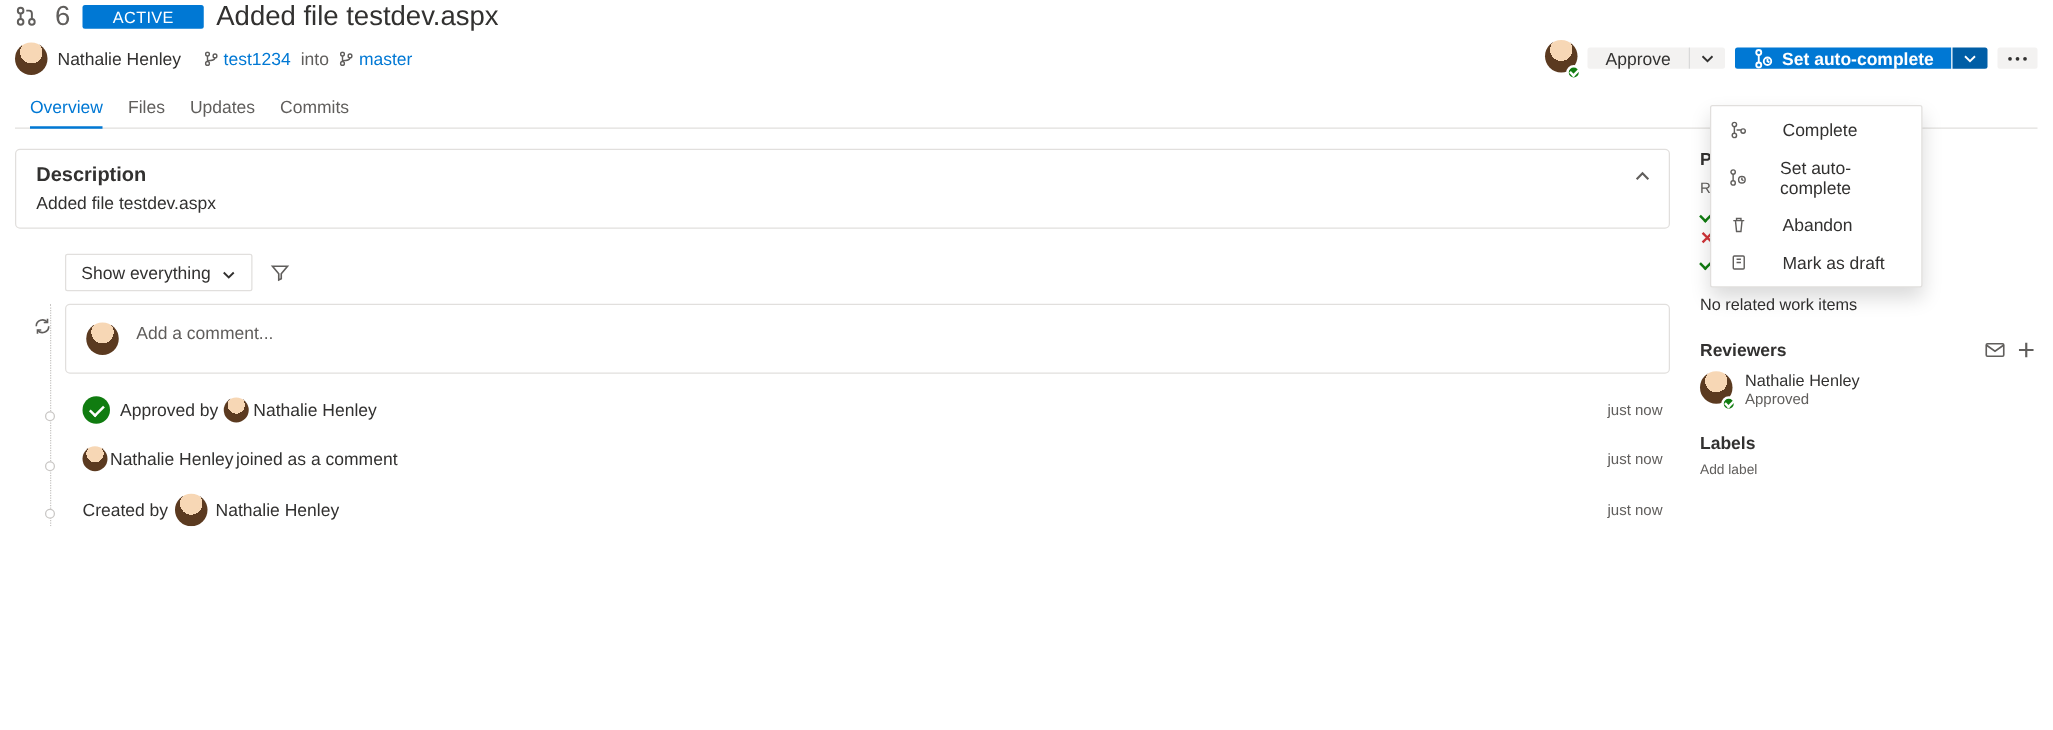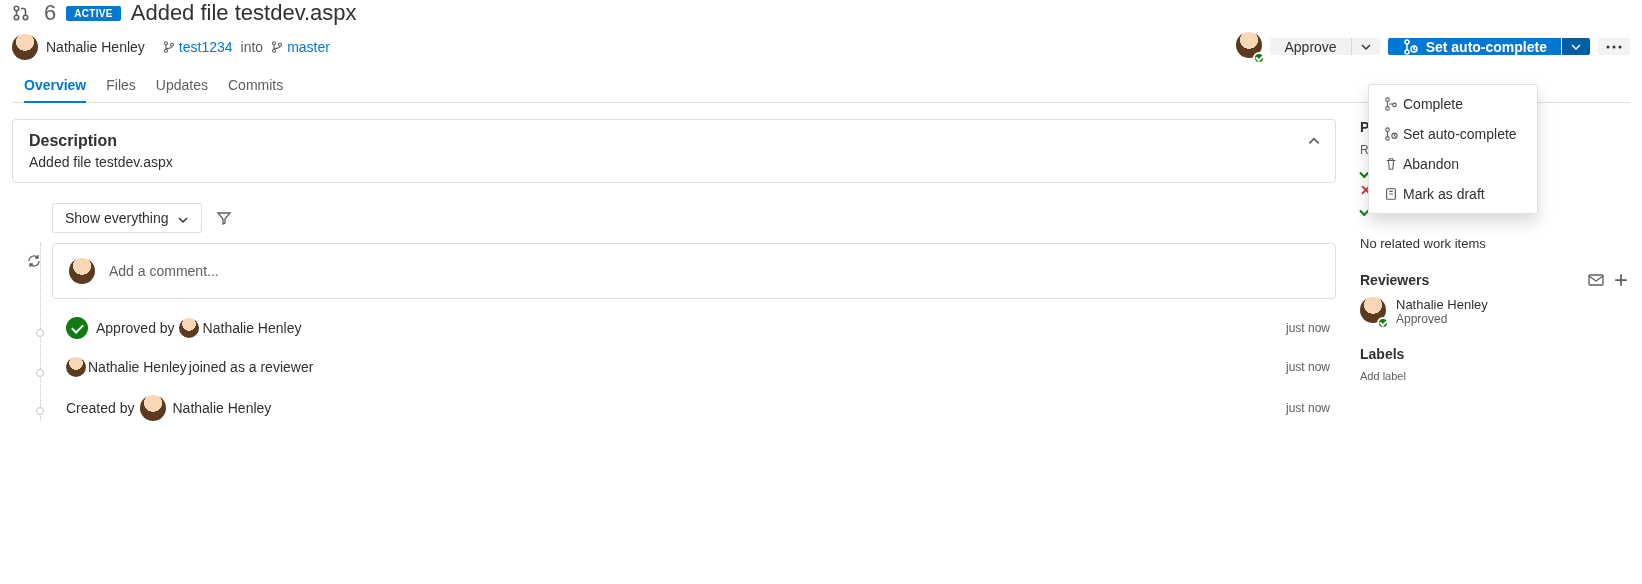--- a/index.html
+++ b/index.html
@@ -22,21 +22,21 @@
     color:var(--text);
     background:var(--bg);
     width:1642px;
   }
   svg{display:block;}
 
   
   .pr-header{padding:0 12px;}
   .title-row{display:flex;align-items:center;gap:10px;padding:0 0 6px;}
   .pr-num{font-size:22px;color:var(--muted);margin-left:4px;}
-  .badge-active{background:var(--blue);color:#fff;font-size:10px;font-weight:700;padding:2px 8px;border-radius:2px;letter-spacing:.3px;}
+  .badge-active{background:var(--blue);color:#fff;font-size:13px;font-weight:400;padding:2px 24px;border-radius:2px;letter-spacing:.3px;}
   .pr-title{font-size:22px;font-weight:400;color:var(--text);}
 
   .meta-row{display:flex;align-items:center;position:relative;}
   .author{display:flex;align-items:center;gap:8px;margin-right:18px;}
   .avatar{width:24px;height:24px;border-radius:50%;background:radial-gradient(circle at 50% 30%, #f7d7b5 0 40%, #5b3a20 40% 100%);display:inline-block;flex:0 0 auto;}
   .avatar.sm{width:20px;height:20px;}
   .avatar.md{width:26px;height:26px;}
   .branch-info{display:flex;align-items:center;gap:4px;color:var(--muted);}
   .branch-link{color:var(--link);text-decoration:none;cursor:pointer;}
   .branch-ico{color:var(--muted);}
@@ -53,21 +53,21 @@
   .split .btn:first-child{border-top-left-radius:2px;border-bottom-left-radius:2px;}
   .split .btn:last-child{border-top-right-radius:2px;border-bottom-right-radius:2px;padding:0 8px;}
   .split .divider{width:1px;background:rgba(0,0,0,.15);}
   .btn.primary{background:var(--blue);color:#fff;font-weight:600;}
   .btn.primary-dark{background:var(--blue-dark);color:#fff;}
   .btn.icon-only{padding:0;width:32px;}
 
   
   .tabs{display:flex;gap:20px;border-bottom:1px solid var(--border);padding:0 12px;margin-top:8px;}
   .tab{padding:8px 0;color:var(--muted);cursor:pointer;}
-  .tab.active{color:var(--blue);font-weight:700;border-bottom:2px solid var(--blue);margin-bottom:-1px;text-align:center;}
+  .tab.active{color:var(--blue);font-weight:400;border-bottom:2px solid var(--blue);margin-bottom:-1px;text-align:center;}
 
   
   .body{display:flex;padding:16px 12px 0;position:relative;}
   .main{flex:1 1 auto;min-width:0;margin-right:24px;}
   .side{flex:0 0 270px;}
 
   
   .card{border:1px solid var(--border);border-radius:4px;padding:12px 16px;position:relative;}
   .card-title{font-size:16px;font-weight:600;margin:0 0 4px;}
   .card-body{color:var(--text);}
@@ -80,21 +80,21 @@
 
   
   .timeline{position:relative;margin-left:14px;}
   .tl-line{position:absolute;left:14px;top:0;bottom:0;border-left:1px dotted #c8c6c4;}
   .tl-item{display:flex;align-items:flex-start;position:relative;margin-bottom:18px;}
   .tl-dot{position:absolute;left:10px;top:12px;width:8px;height:8px;border-radius:50%;border:1px solid #c8c6c4;background:#fff;z-index:1;}
   .tl-icon{margin-left:0;margin-right:14px;z-index:2;}
   .tl-content{flex:1;display:flex;align-items:center;gap:2px;}
   .tl-when{color:var(--muted);font-size:12px;margin-left:auto;padding-right:6px;}
 
-  .comment-box{flex:1;border:1px solid var(--border);border-radius:4px;padding:14px 16px;display:flex;align-items:center;gap:14px;}
+  .comment-box{flex:1;border:1px solid var(--border);border-radius:4px;padding:14px 16px;display:flex;gap:14px;}
   .comment-ph{color:var(--muted);}
 
   .refresh-ico{color:var(--muted);margin-right:10px;margin-top:10px;}
 
   .check-circle{width:22px;height:22px;border-radius:50%;background:var(--green);display:flex;align-items:center;justify-content:center;}
   .check-circle::after{content:"";width:9px;height:5px;border-left:2.5px solid #fff;border-bottom:2.5px solid #fff;transform:rotate(-45deg);margin-top:-2px;}
 
   
   .side-section{margin-bottom:20px;}
   .side-title{font-weight:600;margin-bottom:8px;display:flex;align-items:center;}
@@ -108,21 +108,21 @@
   .reviewer .who{font-size:13px;}
   .reviewer .status{font-size:12px;color:var(--muted);}
   .add-label{color:var(--muted);font-size:11px;cursor:text;margin-top:6px;}
 
   
   .menu{
     position:absolute;right:92px;top:52px;width:170px;background:#fff;
     border:1px solid var(--border);border-radius:2px;
     box-shadow:0 8px 16px rgba(0,0,0,.15);z-index:50;padding:4px 0;
   }
-  .menu-item{display:flex;align-items:center;gap:4px;padding:7px 14px;cursor:pointer;font-size:14px;}
+  .menu-item{display:flex;align-items:center;gap:27px;padding:7px 14px;cursor:pointer;font-size:14px;}
   .menu-ico{width:16px;color:var(--muted);display:flex;justify-content:center;}
 </style>
 </head>
 <body>
 
 <div class="pr-header">
   <div class="title-row">
     <span>
       <svg width="18" height="18" viewBox="0 0 16 16" fill="none" stroke="#605e5c" stroke-width="1.4">
         <circle cx="4" cy="4" r="2"></circle>
@@ -311,21 +311,21 @@
           <span>Nathalie Henley</span>
           <span class="tl-when">just now</span>
         </div>
       </div>
 
       <div class="tl-item">
         <span class="tl-dot"></span>
         <div class="tl-content" style="margin-left:40px;">
           <span class="avatar sm"></span>
           <span>Nathalie Henley</span>
-          <span>joined as a reviewer</span>
+          <span>joined as a comment</span>
           <span class="tl-when">just now</span>
         </div>
       </div>
 
       <div class="tl-item" style="margin-bottom:0;">
         <span class="tl-dot"></span>
         <div class="tl-content" style="margin-left:40px;">
           <span>Created by</span>
           <span class="avatar md" style="margin:0 4px;"></span>
           <span>Nathalie Henley</span>

